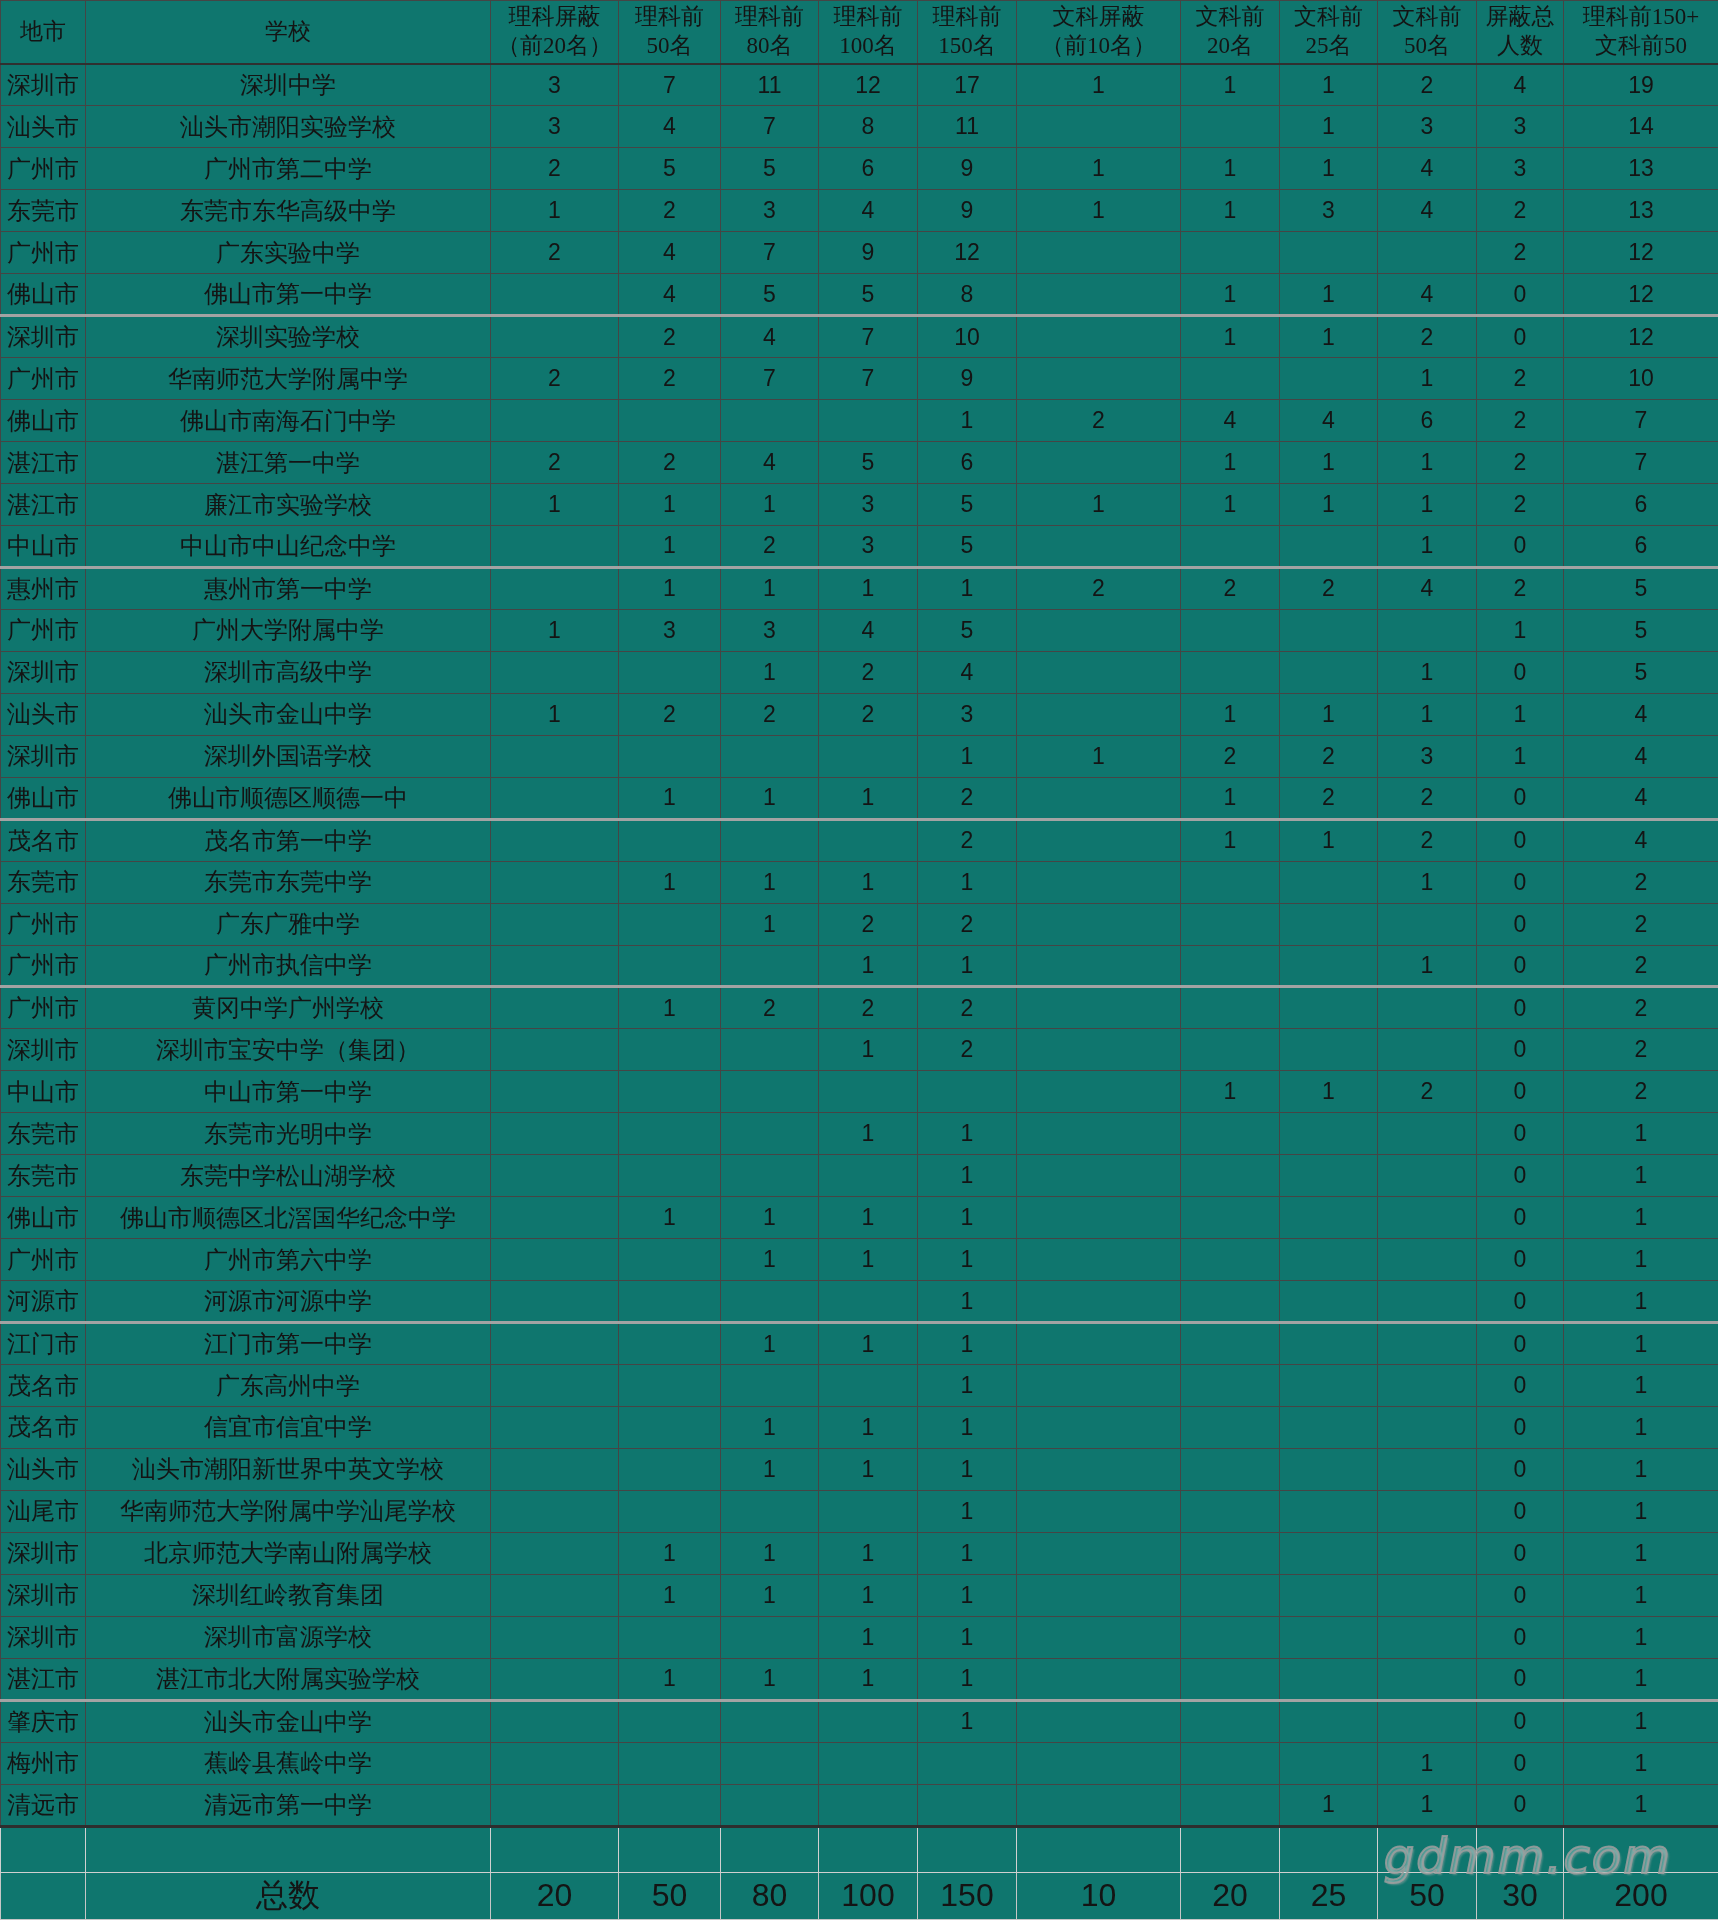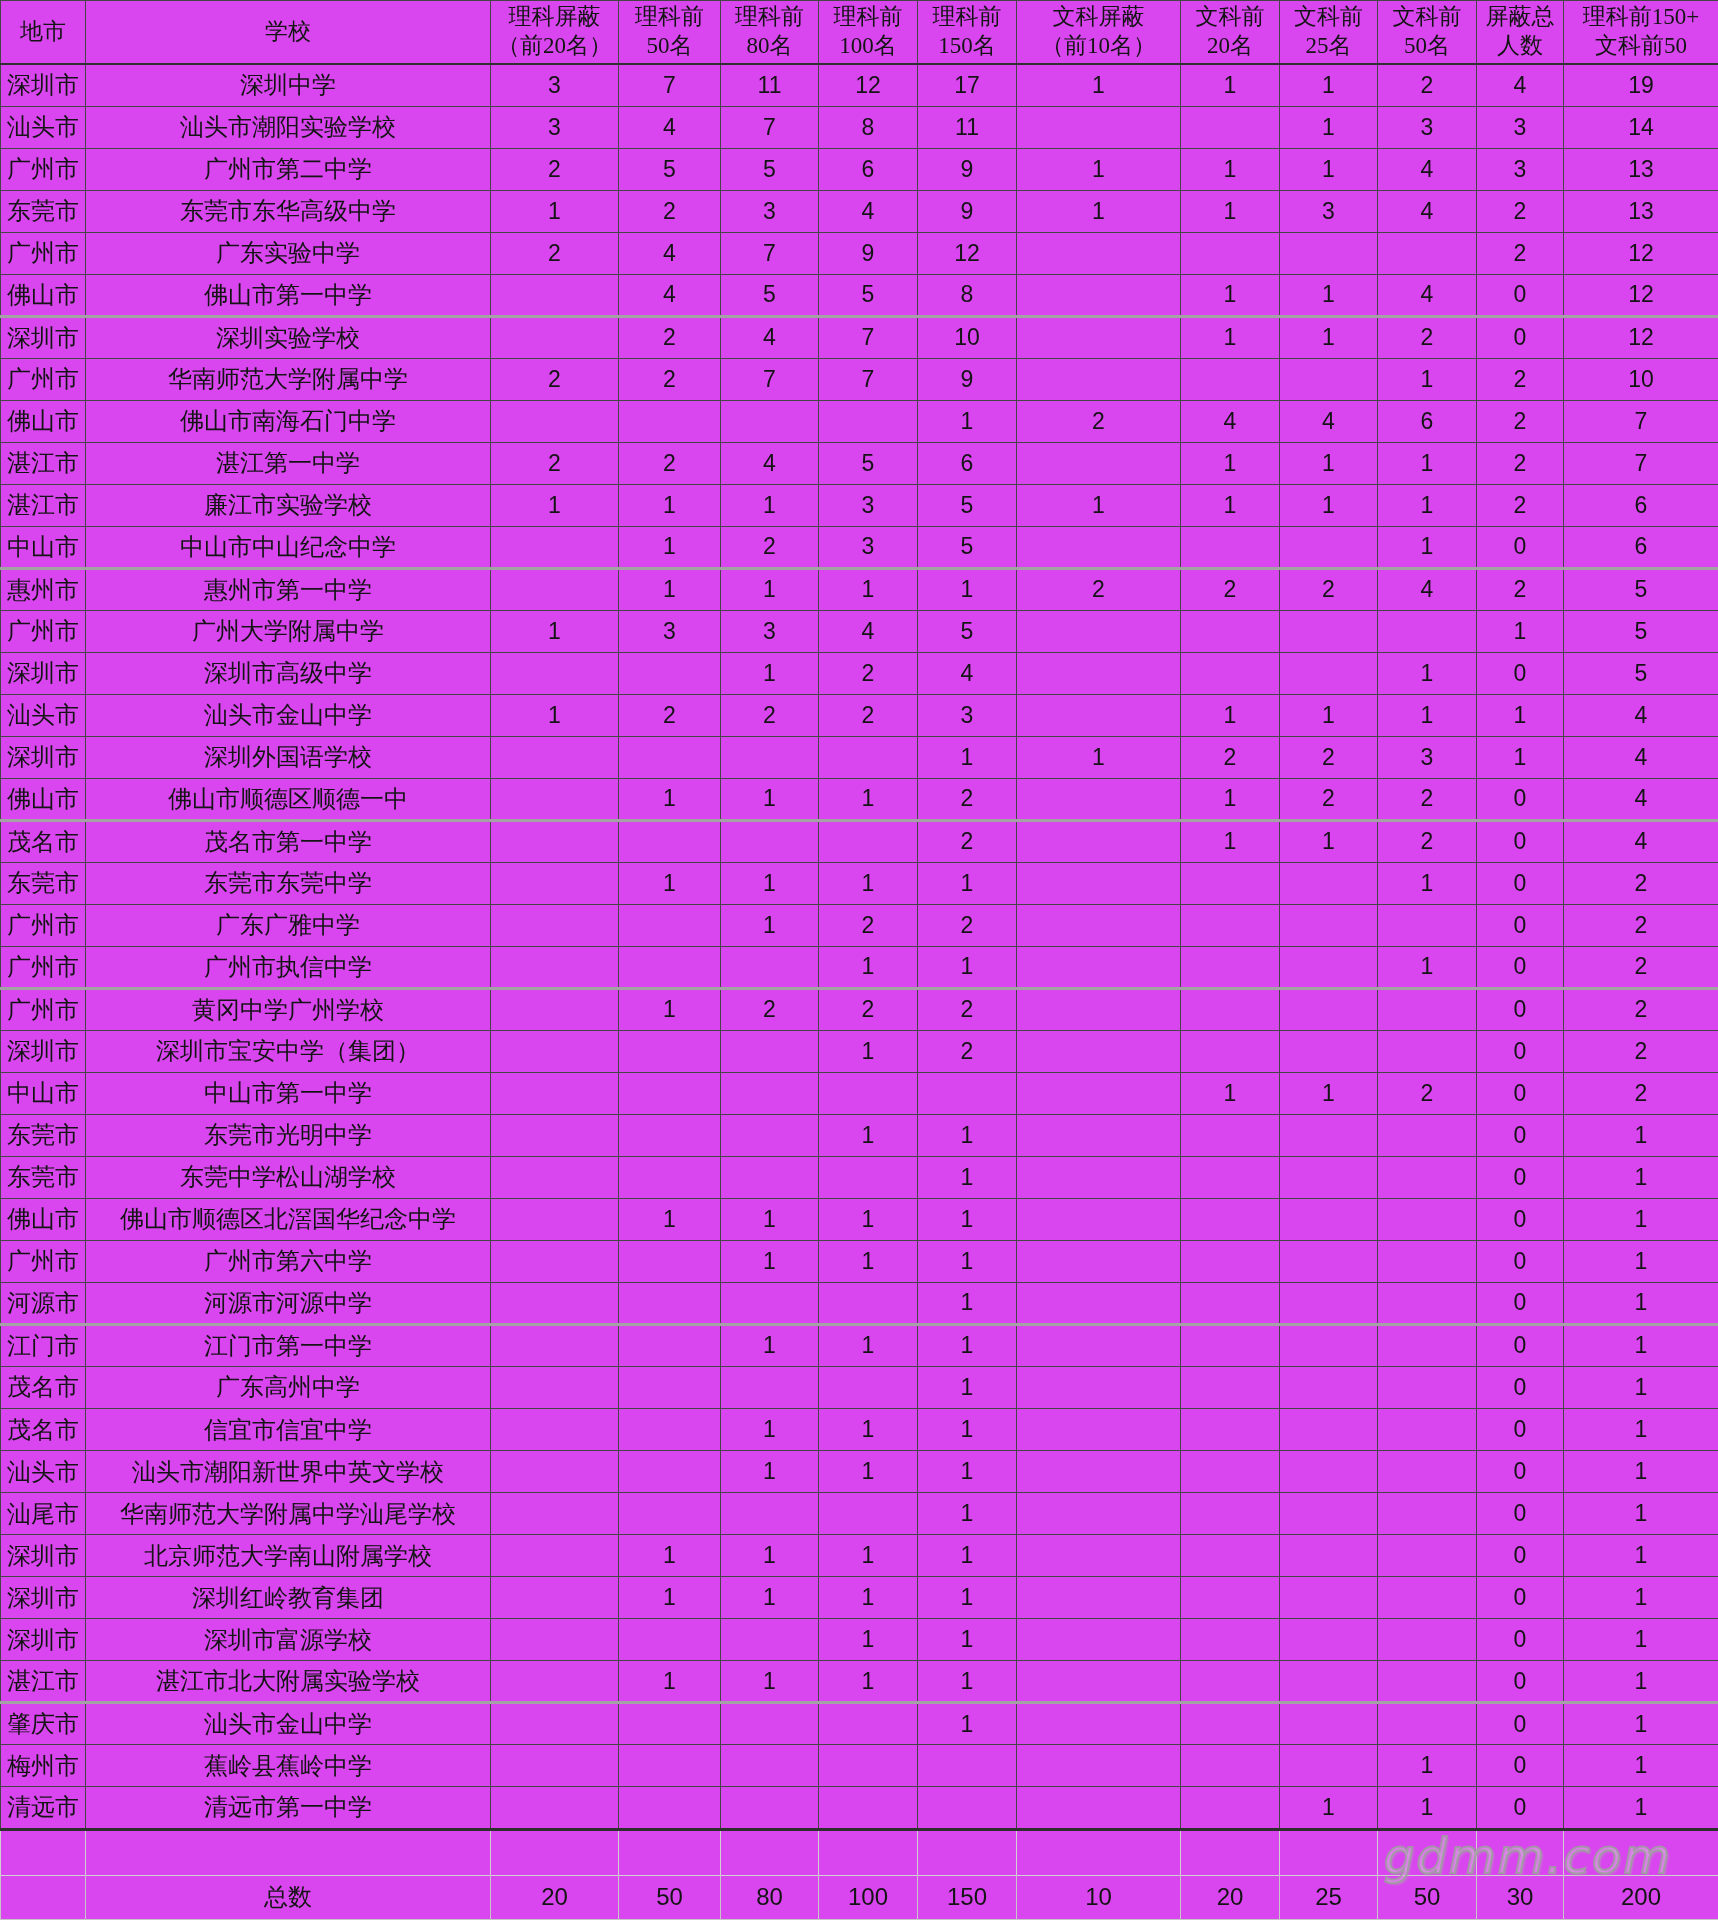--- a/index.html
+++ b/index.html
@@ -4,21 +4,21 @@
 <style>
   html, body {
     margin: 0;
     padding: 0;
     background: #ffffff;
   }
   .page {
     position: relative;
     width: 1718px;
     height: 1920px;
-    background: #d946ef;
+    background: #0f766e;
     overflow: hidden;
   }
   table.ranking {
     border-collapse: collapse;
     table-layout: fixed;
     width: 1718px;
     height: 1920px;
   }
   th, td {
     border: 1.6px solid #454545;
@@ -53,21 +53,21 @@
     border-bottom: 3px solid #2e2e2e;
   }
   tr.spacer td {
     border: 1.4px solid #d0d0d0;
     border-top: none;
     height: 42px;
   }
   tr.totals td {
     border: 1.4px solid #c6c6c6;
     height: 41px;
-    font-size: 24px;
+    font-size: 32px;
     margin-top: 36px;
   }
   .watermark {
     position: absolute;
     top: 1828px;
     right: 46px;
     font-family: "DejaVu Sans", sans-serif;
     font-style: italic;
     font-weight: normal;
     font-size: 48px;

